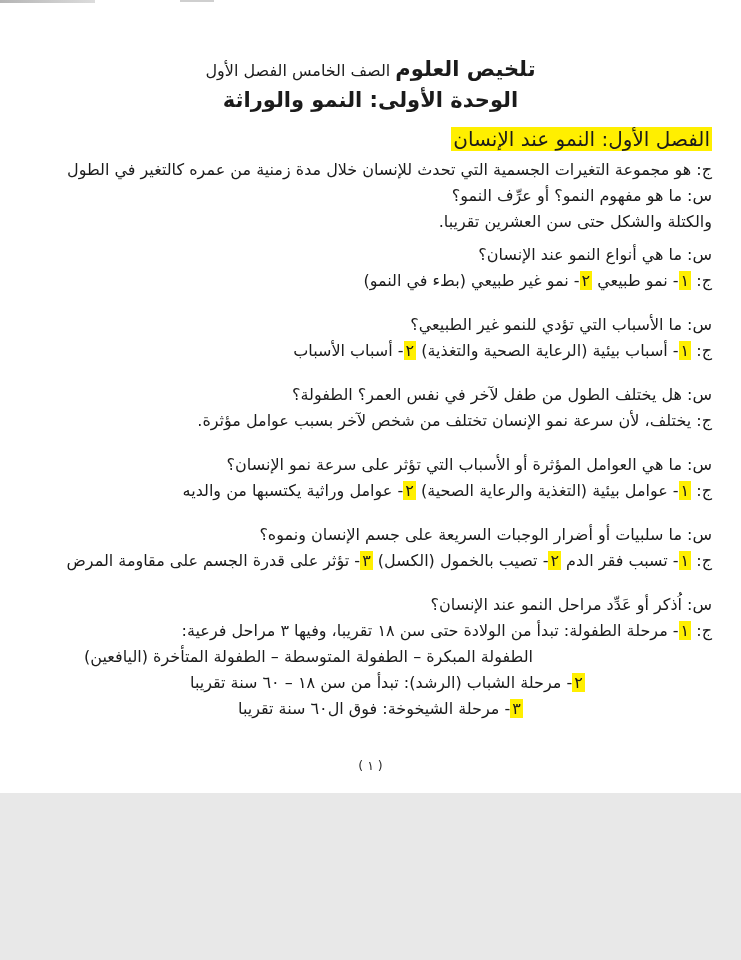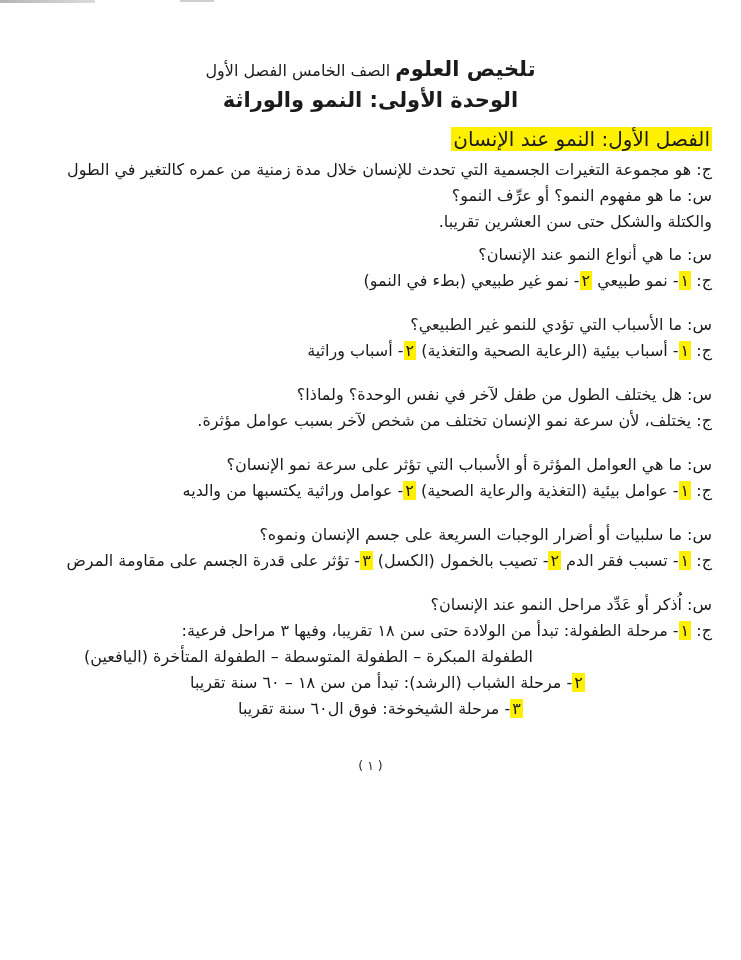--- a/index.html
+++ b/index.html
@@ -1,18 +1,18 @@
 <!DOCTYPE html>
 <html lang="ar" style="--hl: #ffef00;"><head>
 <meta charset="utf-8">
 <style>
   html,body{margin:0;padding:0;background:#e8e8e8;}
   .page{
     position:relative;
-    width:741px;height:960px;
+    width:741px;height:793px;
     background:#ffffff;
     overflow:hidden;
     font-family:"DejaVu Sans",sans-serif;
     color:#1b1b1b;
     box-sizing:border-box;
     padding:54px 29px 0 29px;
   }
   .scan-artifact{
     position:absolute;top:0;left:0;width:95px;height:3px;
     background:linear-gradient(90deg,#b5b5b5,#dcdcdc);
@@ -67,24 +67,24 @@
         <div class="line"><span class="">ج: هو مجموعة التغيرات الجسمية التي تحدث للإنسان خلال مدة زمنية من عمره كالتغير في الطول</span></div>
         <div class="line"><span class="">س: ما هو مفهوم النمو؟ أو عرِّف النمو؟</span></div>
         <div class="line"><span class="">والكتلة والشكل حتى سن العشرين تقريبا.</span></div>
       </section>
       <section class="blk gap-small">
         <div class="line"><span class="">س: ما هي أنواع النمو عند الإنسان؟</span></div>
         <div class="line"><span class="">ج: </span><span class="hl">١</span><span class="">- نمو طبيعي  </span><span class="hl">٢</span><span class="">- نمو غير طبيعي (بطء في النمو)</span></div>
       </section>
       <section class="blk">
         <div class="line"><span class="">س: ما الأسباب التي تؤدي للنمو غير الطبيعي؟</span></div>
-        <div class="line"><span class="">ج: </span><span class="hl">١</span><span class="">- أسباب بيئية (الرعاية الصحية والتغذية) </span><span class="hl">٢</span><span class="">- أسباب وراثية</span></div>
+        <div class="line"><span class="">ج: </span><span class="hl">١</span><span class="">- أسباب بيئية (الرعاية الصحية والتغذية) </span><span class="hl">٢</span><span class="">- أسباب الأسباب</span></div>
       </section>
       <section class="blk">
-        <div class="line"><span class="">س: هل يختلف الطول من طفل لآخر في نفس الوحدة؟ ولماذا؟</span></div>
+        <div class="line"><span class="">س: هل يختلف الطول من طفل لآخر في نفس العمر؟ الطفولة؟</span></div>
         <div class="line"><span class="">ج: يختلف، لأن سرعة نمو الإنسان تختلف من شخص لآخر بسبب عوامل مؤثرة.</span></div>
       </section>
       <section class="blk">
         <div class="line"><span class="">س: ما هي العوامل المؤثرة أو الأسباب التي تؤثر على سرعة نمو الإنسان؟</span></div>
         <div class="line"><span class="">ج: </span><span class="hl">١</span><span class="">- عوامل بيئية (التغذية والرعاية الصحية) </span><span class="hl">٢</span><span class="">- عوامل وراثية يكتسبها من والديه</span></div>
       </section>
       <section class="blk">
         <div class="line"><span class="">س: ما سلبيات أو أضرار الوجبات السريعة على جسم الإنسان ونموه؟</span></div>
         <div class="line"><span class="">ج: </span><span class="hl">١</span><span class="">- تسبب فقر الدم </span><span class="hl">٢</span><span class="">- تصيب بالخمول (الكسل) </span><span class="hl">٣</span><span class="">- تؤثر على قدرة الجسم على مقاومة المرض</span></div>
       </section>

